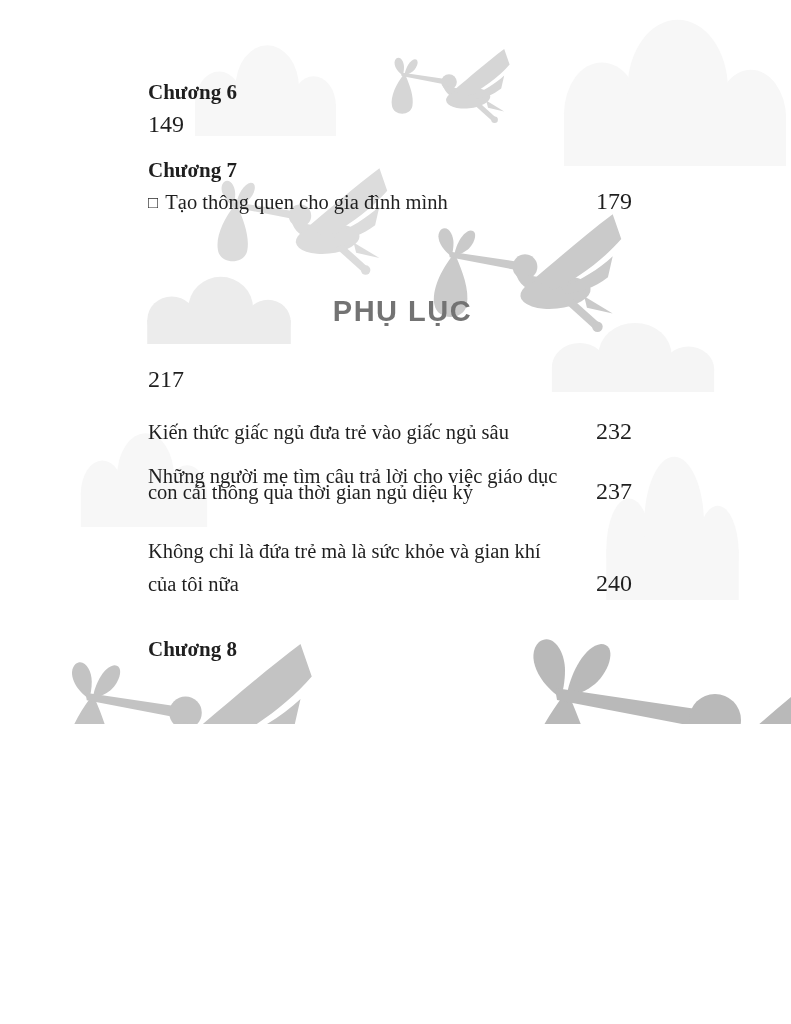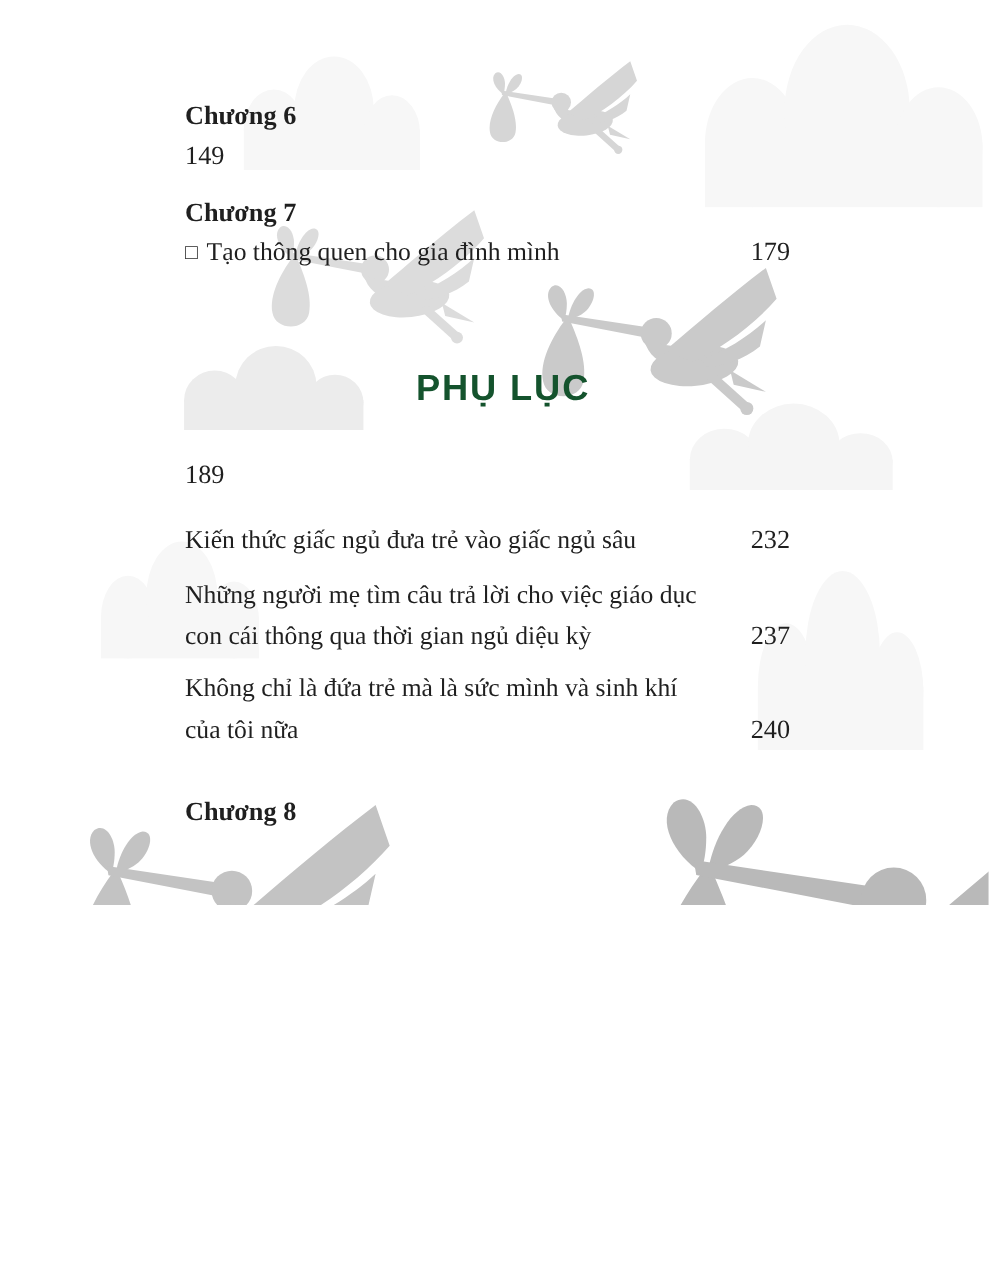--- a/index.html
+++ b/index.html
@@ -13,26 +13,26 @@
     color:#1f1f1f;
   }
   .deco{position:absolute;pointer-events:none;z-index:1;}
   .row{
     position:absolute;left:148px;width:484px;
     display:flex;justify-content:space-between;align-items:baseline;
     font-size:20.5px;line-height:26px;z-index:5;
   }
   .chapter-label{font-weight:700;font-size:21px;}
   .bullet{font-size:17px;position:relative;top:-1px;margin-right:7px;color:#2a2a2a;}
-  .pagenum{font-size:21px;}
+  .pagenum{font-size:24px;}
   .section-heading{
     position:absolute;left:0;width:791px;text-align:center;
     padding-left:14px;box-sizing:border-box;
     font-family:"Liberation Sans","DejaVu Sans",sans-serif;
-    font-weight:700;font-size:29px;letter-spacing:1.5px;color:#14532d;
+    font-weight:700;font-size:29px;letter-spacing:1.5px;color:#737373;
     z-index:5;
   }
   svg.shape{display:block;width:100%;height:100%;}
 </style>
 </head>
 <body>
 
 <div id="page">
 
   <svg width="0" height="0" style="position:absolute">
@@ -153,35 +153,35 @@
     <span>Chương 7</span>
   </div>
   <div class="row" style="top:188px">
     <span><span class="bullet">□</span><span>Tạo thông quen cho gia đình mình</span></span>
     <span class="pagenum">179</span>
   </div>
 
   <div class="section-heading" style="top:295px">PHỤ LỤC</div>
 
   <div class="row" style="top:366px">
-    <span class="pagenum">189</span>
+    <span class="pagenum">217</span>
   </div>
   <div class="row" style="top:418px">
     <span>Kiến thức giấc ngủ đưa trẻ vào giấc ngủ sâu</span>
     <span class="pagenum">232</span>
   </div>
   <div class="row" style="top:463px">
     <span>Những người mẹ tìm câu trả lời cho việc giáo dục</span>
   </div>
-  <div class="row" style="top:495px">
+  <div class="row" style="top:478px">
     <span>con cái thông qua thời gian ngủ diệu kỳ</span>
     <span class="pagenum">237</span>
   </div>
   <div class="row" style="top:538px">
-    <span>Không chỉ là đứa trẻ mà là sức mình và sinh khí</span>
+    <span>Không chỉ là đứa trẻ mà là sức khỏe và gian khí</span>
   </div>
   <div class="row" style="top:570px">
     <span>của tôi nữa</span>
     <span class="pagenum">240</span>
   </div>
 
   <div class="row chapter-label" style="top:636px">
     <span>Chương 8</span>
   </div>
 

